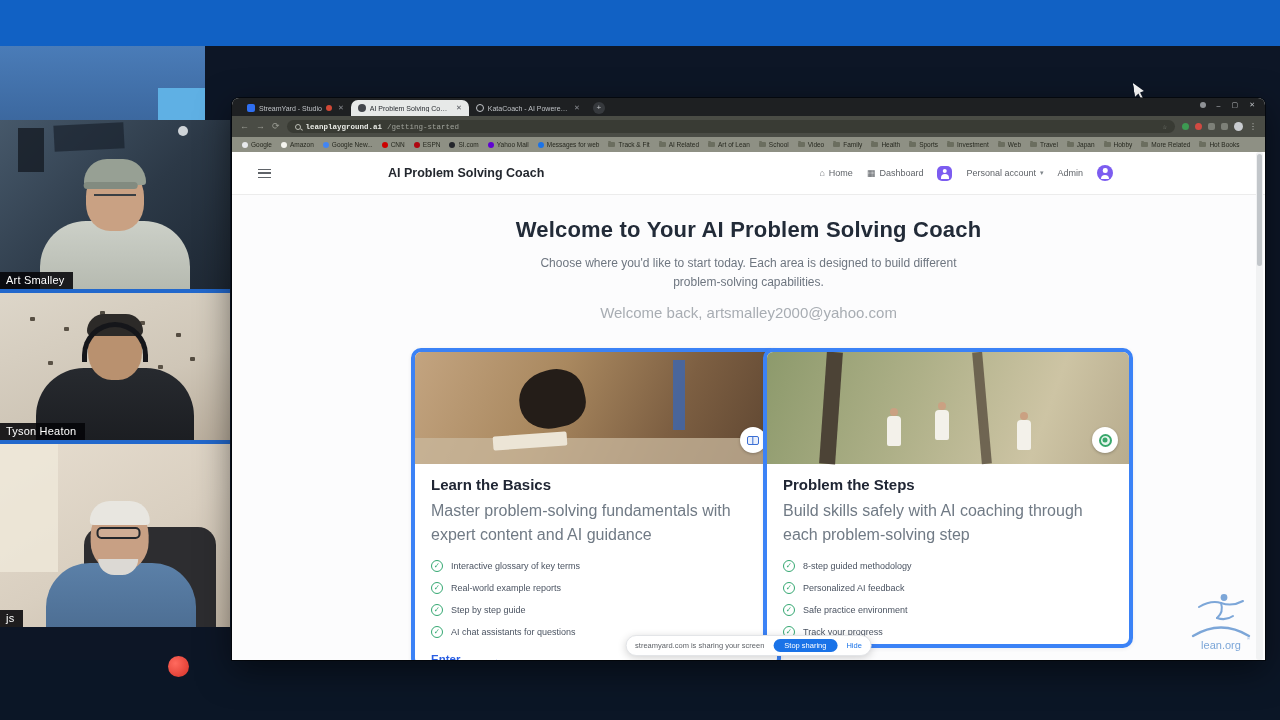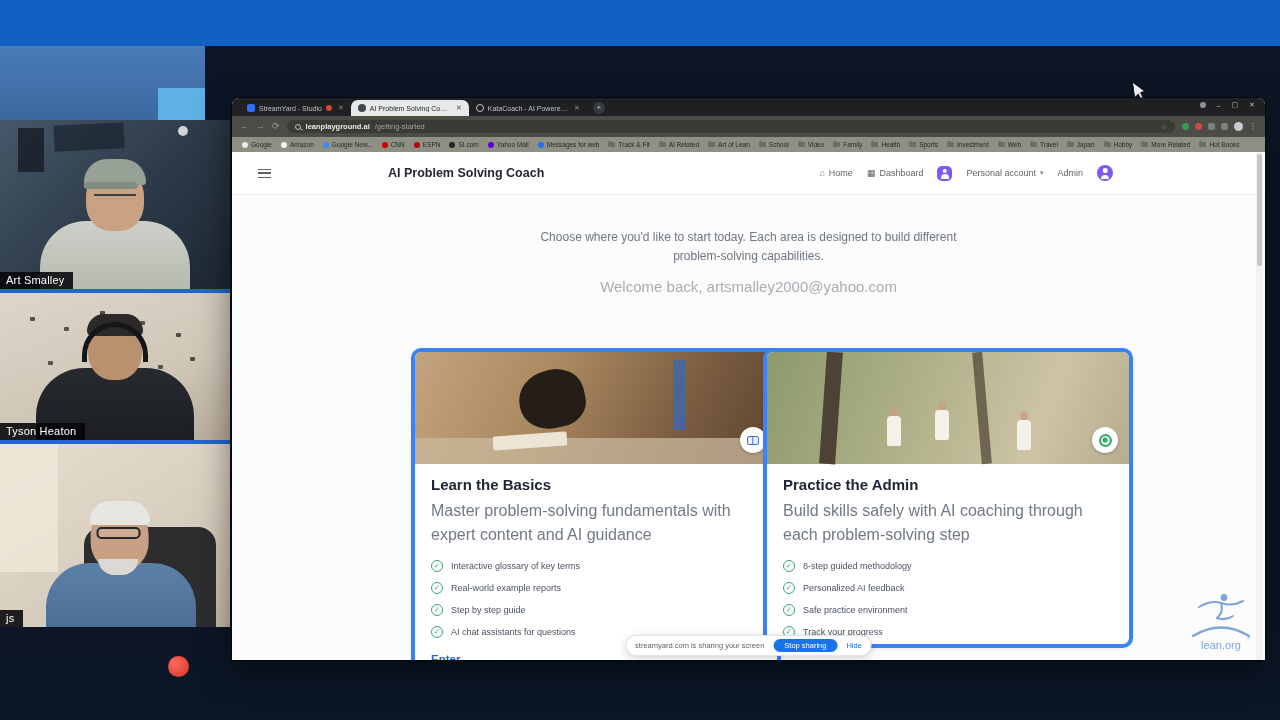--- a/index.html
+++ b/index.html
@@ -87,21 +87,21 @@
   .tab-recdot { width:6px; height:6px; border-radius:50%; background:#d14836; flex:none; }
   .newtab { width:12px; height:12px; border-radius:50%; background:#36393d; color:#c4c7cb; font-size:8px;
     line-height:12px; text-align:center; margin:0 0 2px 6px; flex:none; }
   .win-controls { position:absolute; right:10px; top:3px; display:flex; align-items:center; gap:11px;
     color:#b9bcc0; font-size:7px; }
   .ctrl-dot { width:6px; height:6px; border-radius:50%; background:#8e9195; }
 
   .toolbar { height:21px; background:#4a4c45; display:flex; align-items:center; padding:0 8px; gap:7px; }
   .nav-ico { color:#9a9c94; font-size:9px; line-height:1; }
   .urlbar { flex:1; height:13px; background:#393b34; border-radius:7px; display:flex; align-items:center;
-    padding:0 8px; gap:5px; min-width:0; }
+    padding:0 8px; gap:5px; min-width:0;font-family:Liberation Mono, monospace; }
   .mag { width:6px; height:6px; border:1.2px solid #b9bbb3; border-radius:50%; position:relative; flex:none; }
   .mag::after { content:""; position:absolute; right:-3px; bottom:-2px; width:3px; height:1.2px; background:#b9bbb3; transform:rotate(40deg); }
   .url-domain { font-size:7.5px; color:#e9ebe6; font-weight:bold; white-space:nowrap; }
   .url-path { font-size:7.5px; color:#9fa29a; white-space:nowrap; }
   .urlbar .star { margin-left:auto; color:#9fa29a; font-size:7px; }
   .ext { display:flex; align-items:center; gap:6px; }
   .ext i { display:block; width:7px; height:7px; border-radius:2px; background:#7d8078; }
   .ext .e-green { background:#3d9a52; border-radius:50%; }
   .ext .e-red { background:#d04a42; border-radius:50%; }
   .ext .e-avatar { background:#c9ccd0; border-radius:50%; width:9px; height:9px; }
@@ -415,20 +415,21 @@
         </div>
         <div class="nav-item">
           <span>Admin</span>
         </div>
         <div class="avatar round"></div>
       </div>
     </div>
 
     <div class="pagebody">
       <div class="hero">
+        <h1>Welcome to Your AI Problem Solving Coach</h1>
         <div class="sub">Choose where you'd like to start today. Each area is designed to build different problem-solving capabilities.</div>
         <div class="welcome">Welcome back, artsmalley2000@yahoo.com</div>
       </div>
 
       <div class="card left">
         <div class="card-img img-basics">
           <div class="ib-screen"></div>
           <div class="ib-desk"></div>
           <div class="ib-book"></div>
           <div class="ib-hair"></div>
@@ -473,21 +474,21 @@
           <div class="ip-trunk"></div>
           <div class="ip-trunk2"></div>
           <div class="ip-fig" style="left:120px"></div>
           <div class="ip-fig" style="left:168px;bottom:24px"></div>
           <div class="ip-fig" style="left:250px;bottom:14px"></div>
           <div class="card-badge">
             <span class="badge-target"></span>
           </div>
         </div>
         <div class="card-body">
-          <h2>Practice the Admin</h2>
+          <h2>Problem the Steps</h2>
           <div class="card-desc">Build skills safely with AI coaching through each problem-solving step</div>
           <div class="features">
 
               <div class="feat">
                 <span class="chk">✓</span>
                 <span class="f-label">8-step guided methodology</span>
               </div>
 
               <div class="feat">
                 <span class="chk">✓</span>

